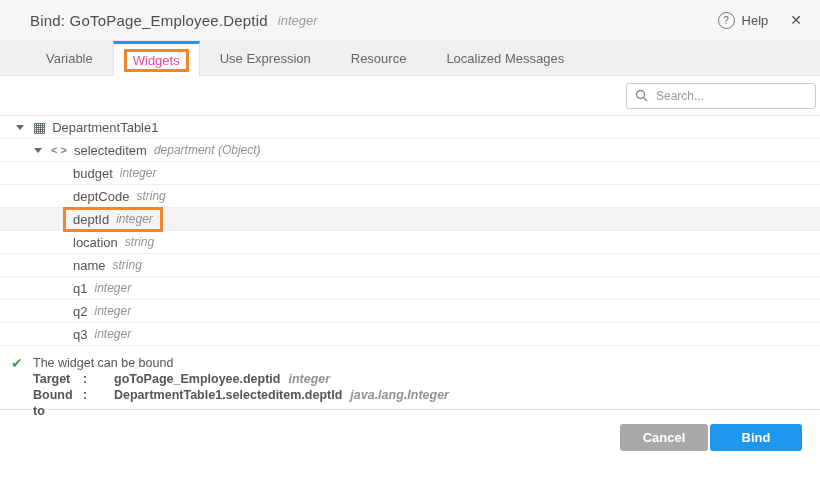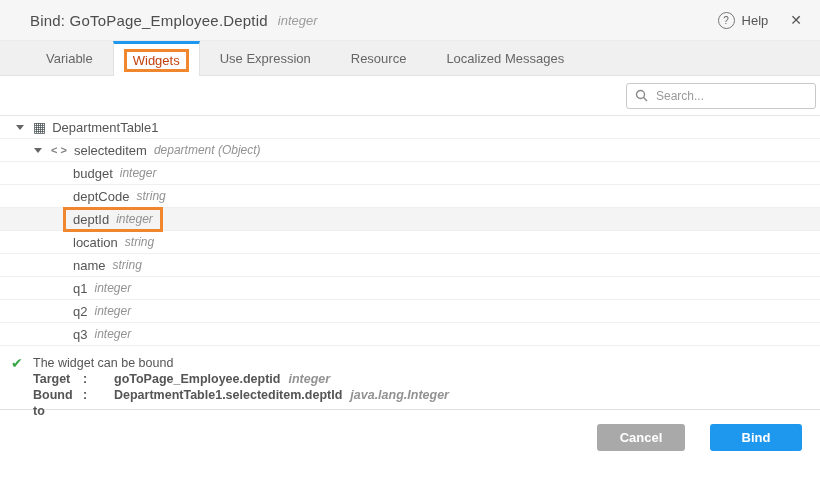--- a/index.html
+++ b/index.html
@@ -20,21 +20,21 @@
   .help-label { font-size:13px; color:#555; margin-right:22px; cursor:pointer; }
   .close-icon { font-size:14px; color:#555; cursor:pointer; }
   
   .tabbar { height:36px; background:#f0f0f0; border-top:1px solid #ebebeb;
     border-bottom:1px solid #e2e2e2; display:flex; align-items:stretch;
     padding-left:26px; box-sizing:border-box; }
   .tab { display:flex; align-items:center; padding:0 20px; font-size:13px; color:#666;
     cursor:pointer; box-sizing:border-box; }
   .tab.active { background:#fff; border-top:3px solid var(--accent,#1e97ee);
     border-left:1px solid #e2e2e2; border-right:1px solid #e2e2e2;
-    margin-bottom:-1px; padding:0 10px; color:#c2410c; }
+    margin-bottom:-1px; padding:0 10px; color:#ec4899; }
   .annotation { border:3px solid var(--annotation,#f0862d); padding:1px 6px;
     display:inline-flex; align-items:center; }
   
   .searchrow { height:40px; display:flex; align-items:center; justify-content:flex-end;
     padding-right:4px; border-bottom:1px solid #e5e5e5; box-sizing:border-box; }
   .searchbox { width:190px; height:26px; border:1px solid #c9c9c9; border-radius:3px;
     display:flex; align-items:center; padding:0 8px; box-sizing:border-box; background:#fff; }
   .searchbox svg { flex:0 0 auto; }
   .searchbox input { border:none; outline:none; flex:1; min-width:0; font-size:12px;
     color:#555; font-family:inherit; margin-left:6px; background:transparent; }
@@ -59,21 +59,21 @@
     border-bottom:1px solid #e0e0e0; }
   .check-icon { position:absolute; left:11px; top:9px; color:var(--success,#35a745);
     font-size:14px; font-weight:bold; }
   .smsg { margin-left:33px; font-size:12.5px; color:#555; line-height:16px; }
   .srow { margin-left:33px; display:flex; font-size:12.5px; color:#555; line-height:16px;font-weight:bold; }
   .slabel { width:50px; flex:0 0 auto; }
   .scolon { width:31px; flex:0 0 auto; }
   .stype { font-style:italic; color:#929292; margin-left:8px; }
   
   .footer { height:54px; display:flex; align-items:center; justify-content:flex-end;
-    padding-right:18px; box-sizing:border-box; gap:25px; background:#fff; }
+    padding-right:18px; box-sizing:border-box; gap:2px; background:#fff; }
   .btn { height:27px; border:none; border-radius:3px; color:#fff; font-size:13px;
     font-weight:700; font-family:inherit; cursor:pointer; }
   .btn-cancel { width:88px; background:#a9a9a9; }
   .btn-bind { width:92px; background:var(--accent,#1e97ee); }
 </style>
 </head>
 <body>
 
 <div class="header">
   <span class="title">Bind: GoToPage_Employee.Deptid</span>

